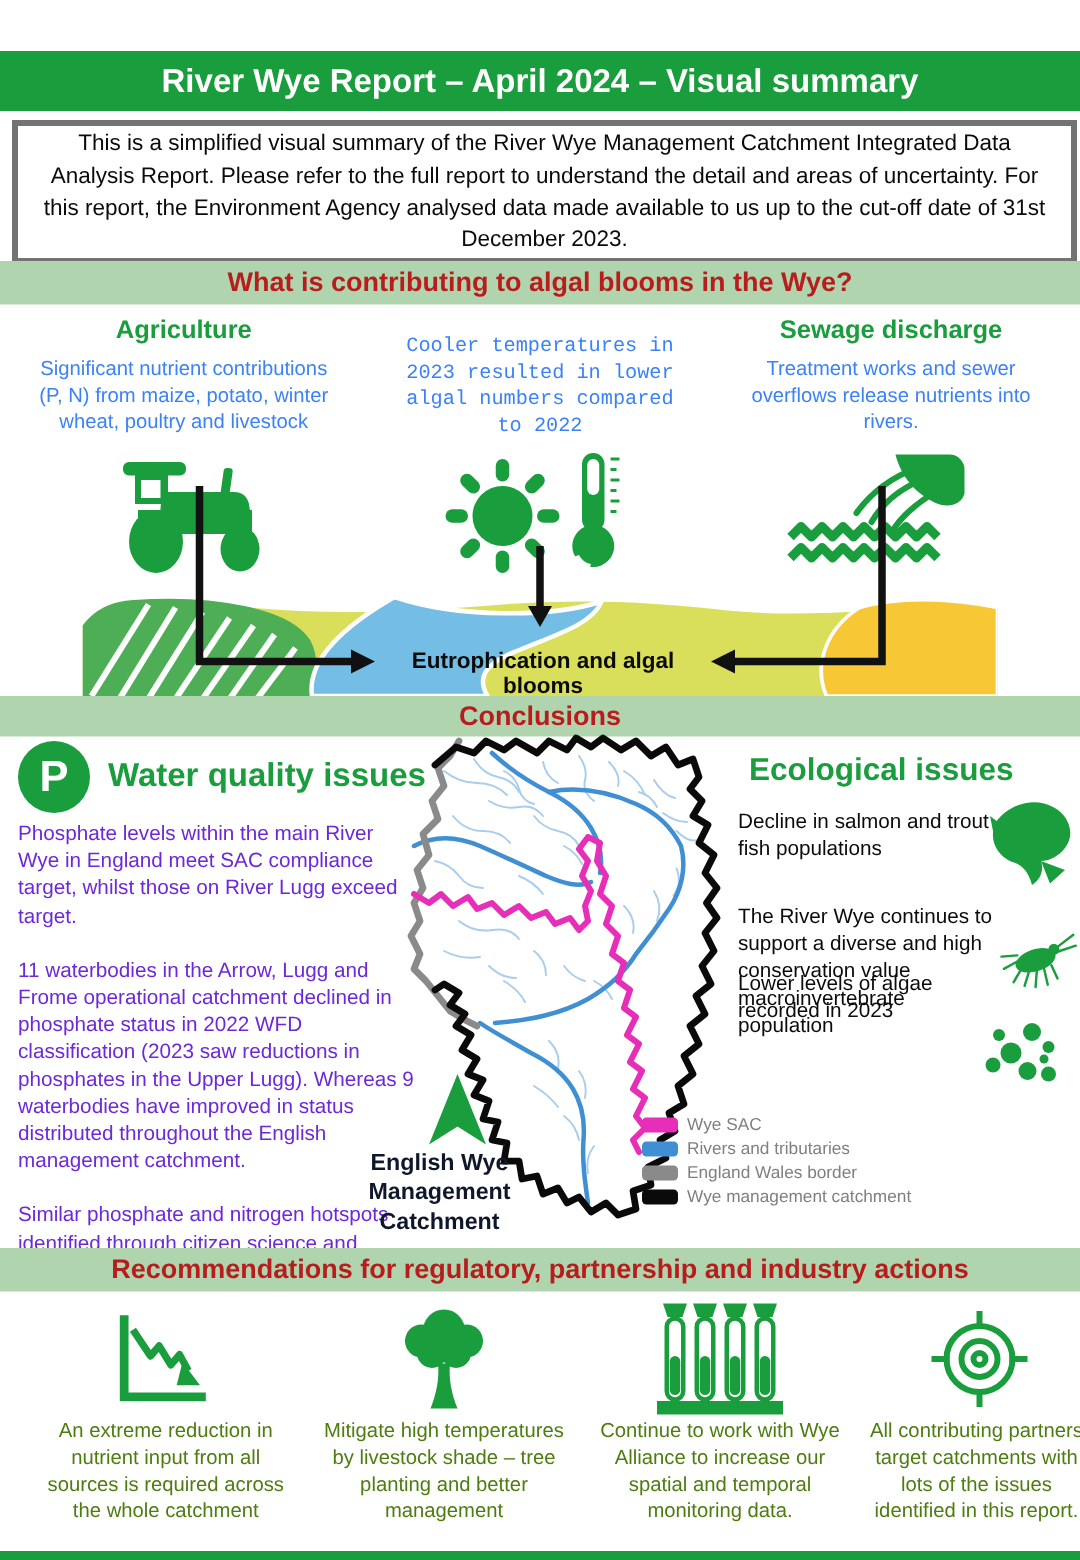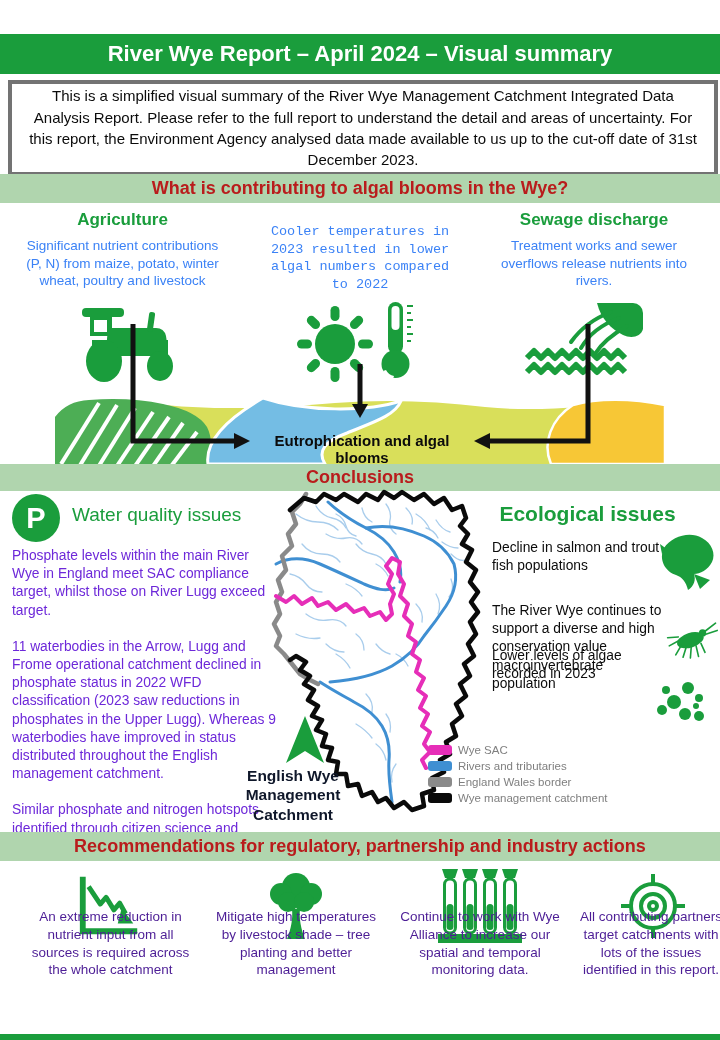--- a/index.html
+++ b/index.html
@@ -22,39 +22,39 @@
   .col-text{position:absolute;font-size:13.5px;line-height:1.3;text-align:center;color:#3b82f6;}
   
   .diagram{position:absolute;left:0;top:262px;width:720px;height:168px;}
   .diagram svg{position:absolute;}
   .diagram-label{position:absolute;left:252px;top:136px;width:220px;text-align:center;
                  font-size:15px;font-weight:bold;color:#0b0b0b;}
   
   .p-badge{position:absolute;left:12px;top:460px;width:48px;height:48px;border-radius:50%;
            background:#1a9d3c;color:#fff;font-weight:bold;font-size:29px;
            display:flex;align-items:center;justify-content:center;}
-  .wq-head{position:absolute;left:72px;top:470px;font-size:19px;font-weight:normal;color:#1a9d3c;text-align:right;}
+  .wq-head{position:absolute;left:72px;top:470px;font-size:22px;font-weight:bold;color:#1a9d3c;text-align:right;}
   .wq-text{position:absolute;left:12px;top:513px;width:264px;font-size:13.8px;line-height:1.32;color:#6d28d9;}
   .wq-text p{margin:0 0 18px 0;}
   .eco-head{position:absolute;left:490px;top:468px;width:195px;text-align:center;
             font-size:21px;font-weight:bold;color:#1a9d3c;}
   .eco-text{position:absolute;font-size:13.8px;line-height:1.32;color:#0b0b0b;}
   .map-label{position:absolute;left:234px;top:732px;width:118px;text-align:center;
              font-size:15.5px;font-weight:bold;color:#0f172a;line-height:1.25;}
   .legend{position:absolute;left:428px;top:710px;display:flex;flex-direction:column;gap:4px;}
   .legend-row{display:flex;align-items:center;gap:6px;}
   .swatch{width:24px;height:10px;border-radius:3px;}
   .sw-sac{background:#e62eb8;}
   .sw-riv{background:#3f8fd2;}
   .sw-bor{background:#8a8a8a;}
   .sw-cat{background:#0a0a0a;}
   .legend-row span{font-size:11.5px;color:#7f7f7f;}
   
   .rec-icon{position:absolute;top:835px;height:74px;display:flex;align-items:center;justify-content:center;}
-  .rec-text{position:absolute;top:874px;font-size:13.5px;line-height:1.32;text-align:center;color:#4c1d95;}
+  .rec-text{position:absolute;top:911px;font-size:13.5px;line-height:1.32;text-align:center;color:#4d7c0f;}
   .abs{position:absolute;}
 </style>
 </head>
 <body>
 
 <div class="page">
 
   <div class="greenbar header-bar">
     <span>River Wye Report – April 2024 – Visual summary</span>
   </div>

